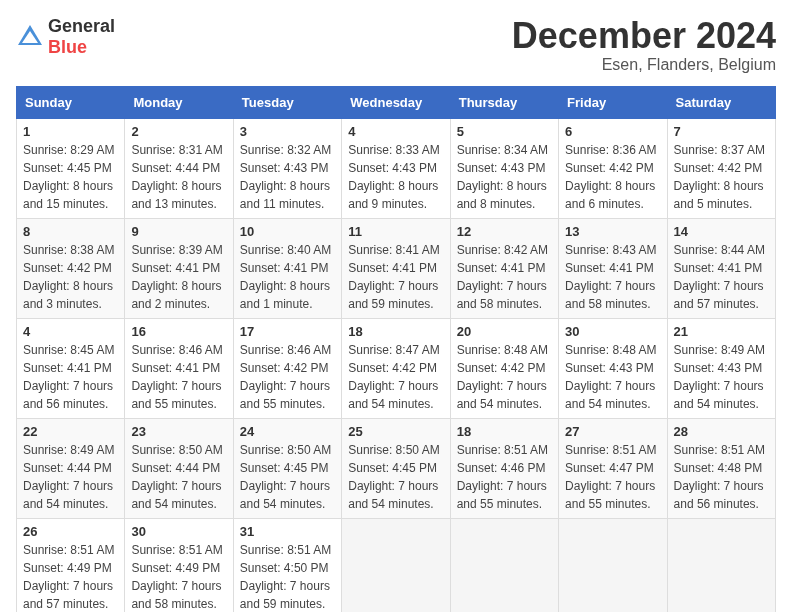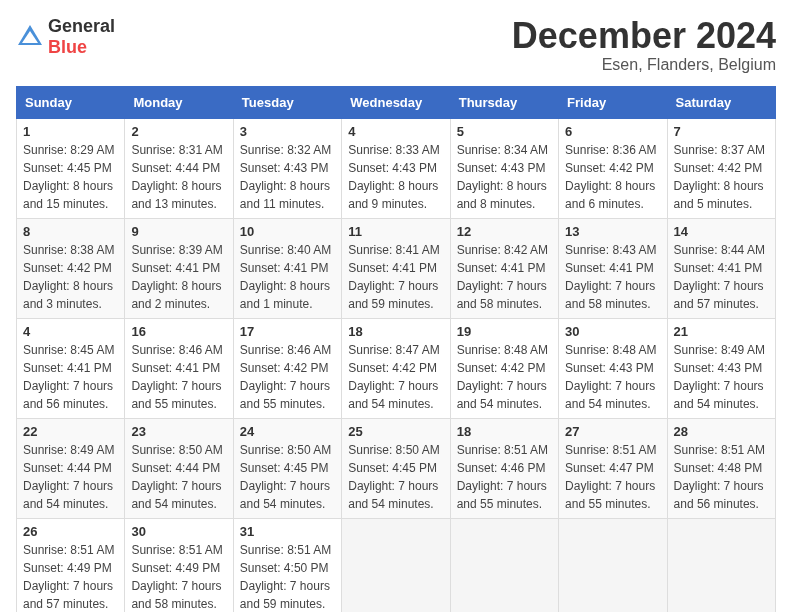--- a/index.html
+++ b/index.html
@@ -196,21 +196,21 @@
         </td>
         <td>
           <span class="day-number">17</span>
           <div class="day-info">Sunrise: 8:46 AM<br>Sunset: 4:42 PM<br>Daylight: 7 hours and 55 minutes.</div>
         </td>
         <td>
           <span class="day-number">18</span>
           <div class="day-info">Sunrise: 8:47 AM<br>Sunset: 4:42 PM<br>Daylight: 7 hours and 54 minutes.</div>
         </td>
         <td>
-          <span class="day-number">19</span>
+          <span class="day-number">20</span>
           <div class="day-info">Sunrise: 8:48 AM<br>Sunset: 4:42 PM<br>Daylight: 7 hours and 54 minutes.</div>
         </td>
         <td>
           <span class="day-number">30</span>
           <div class="day-info">Sunrise: 8:48 AM<br>Sunset: 4:43 PM<br>Daylight: 7 hours and 54 minutes.</div>
         </td>
         <td>
           <span class="day-number">21</span>
           <div class="day-info">Sunrise: 8:49 AM<br>Sunset: 4:43 PM<br>Daylight: 7 hours and 54 minutes.</div>
         </td>

